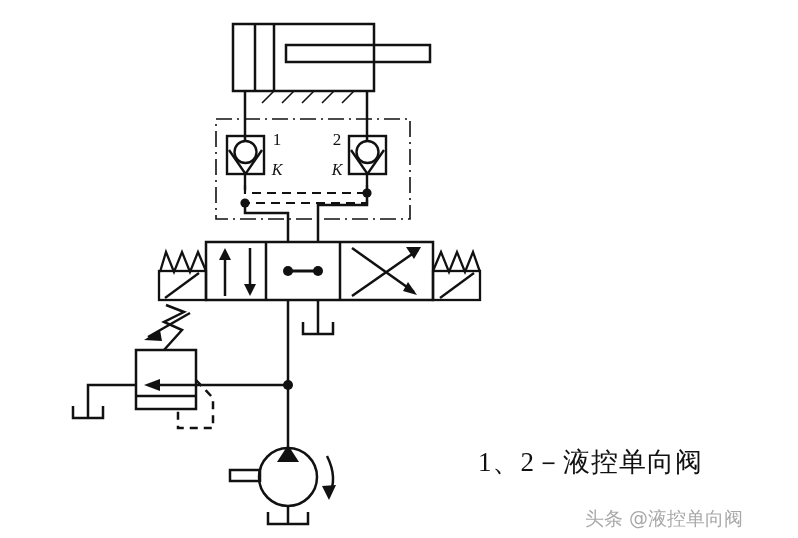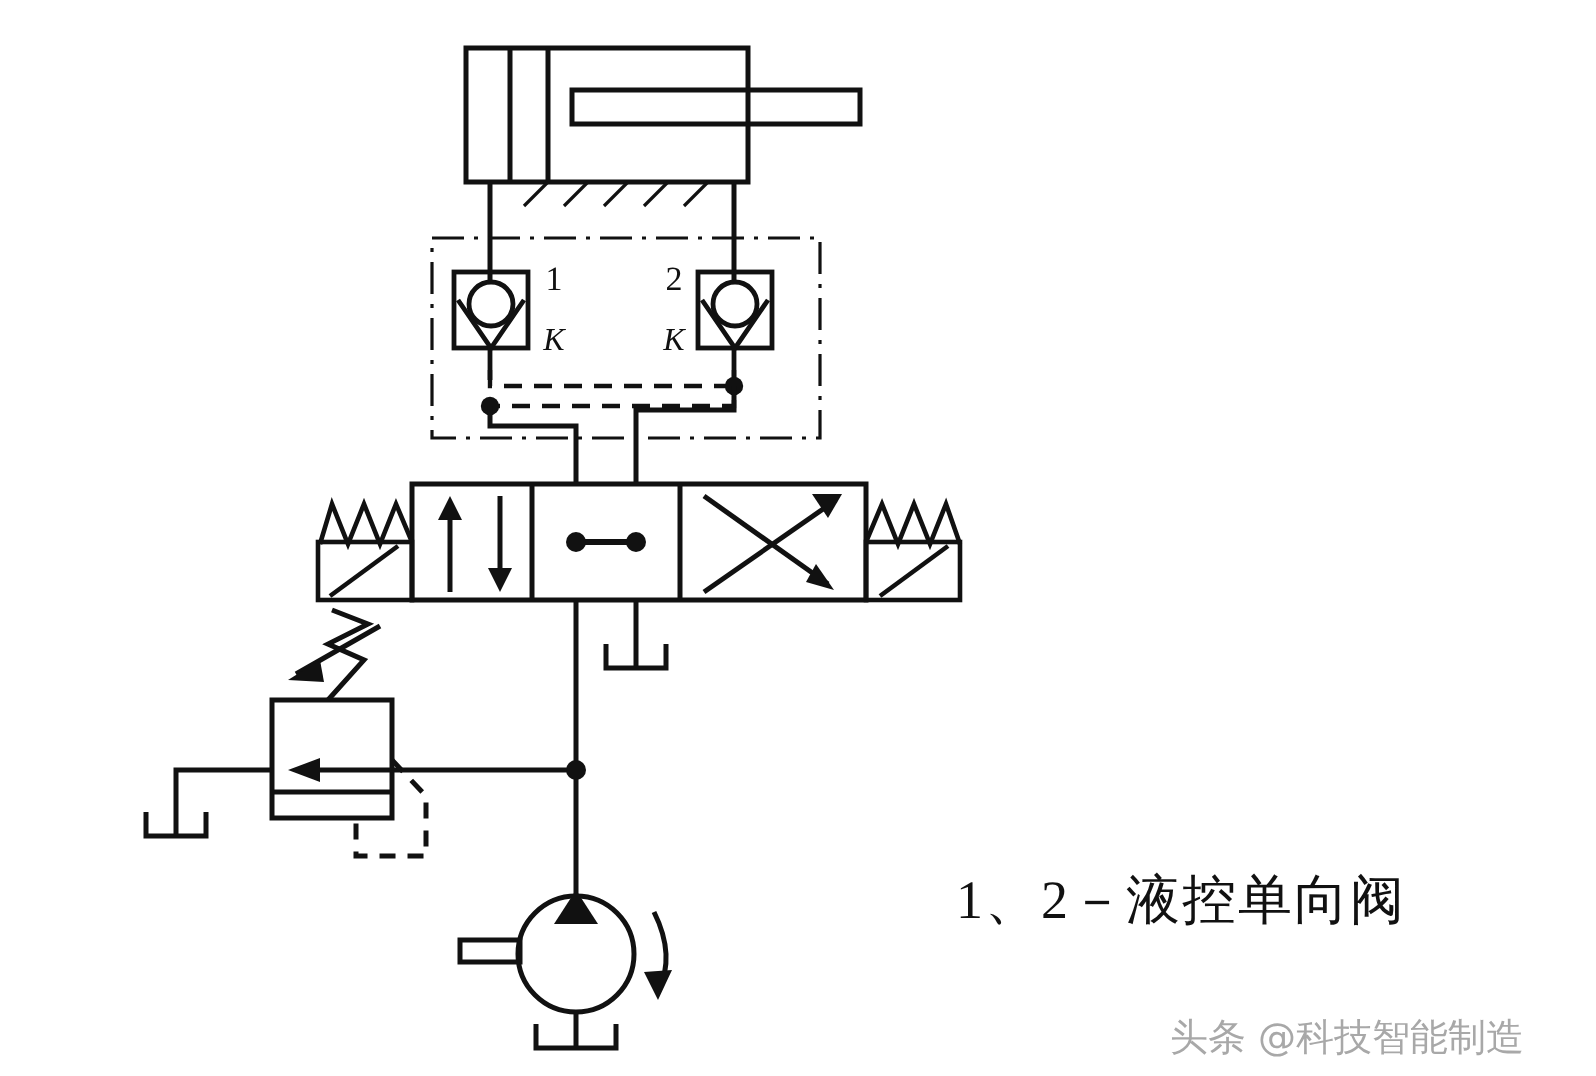--- a/index.html
+++ b/index.html
@@ -19,21 +19,21 @@
   #circuit-svg {
     position: absolute;
     left: 0;
     top: 0;
     width: 798px;
     height: 538px;
   }
   .caption-text {
     position: absolute;
     left: 478px;
-    top: 432px;
+    top: 444px;
     font-family: "Liberation Serif", "DejaVu Serif", serif;
     font-size: 27px;
     color: #111111;
     letter-spacing: 1px;
     white-space: nowrap;
   }
   .watermark-text {
     position: absolute;
     left: 585px;
     top: 506px;
@@ -204,15 +204,15 @@
 
     <text class="lbl" x="277" y="145" text-anchor="middle">1</text>
     <text class="lbl" x="337" y="145" text-anchor="middle">2</text>
     <text class="lbl-k" x="277" y="175" text-anchor="middle">K</text>
     <text class="lbl-k" x="337" y="175" text-anchor="middle">K</text>
 
   </svg>
 
   <div class="caption-text">1、2－液控单向阀</div>
 
-  <div class="watermark-text">头条 @科技智能制造</div>
+  <div class="watermark-text">头条 @液控单向阀</div>
 
 </div>
 
 </body></html>

